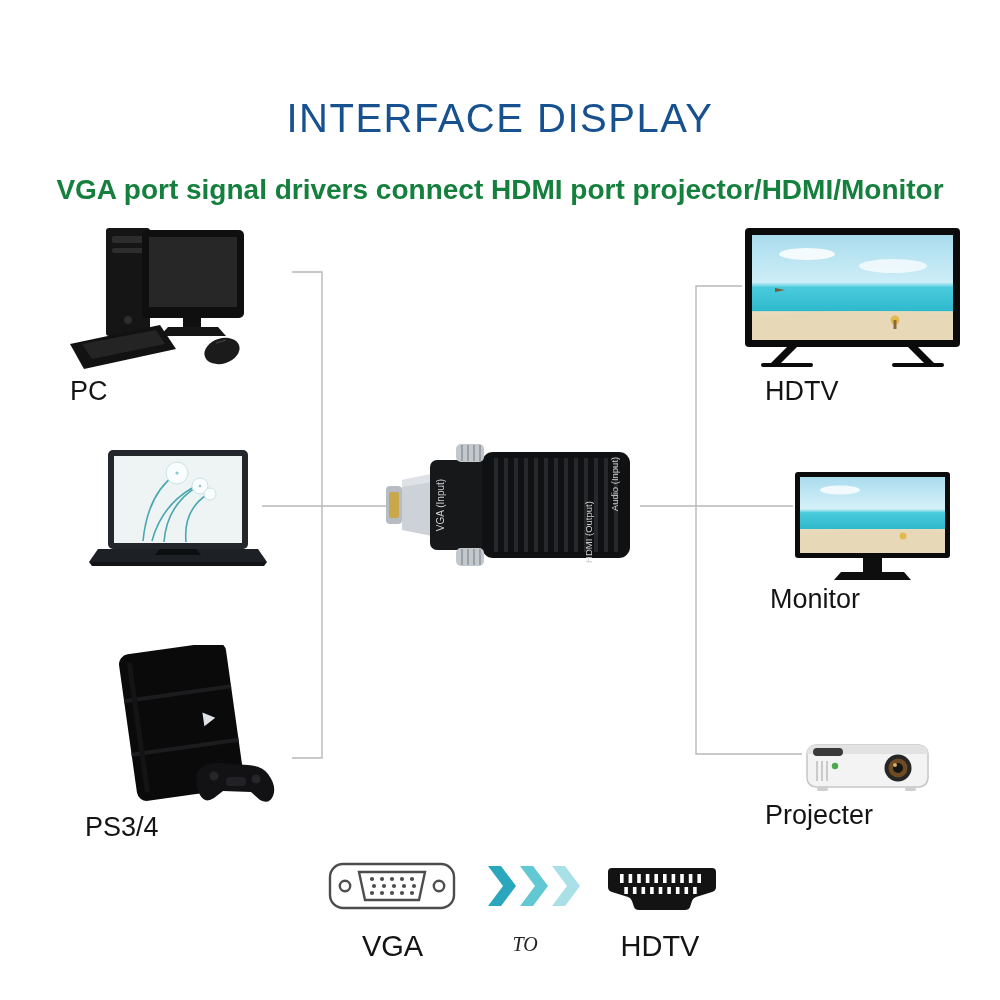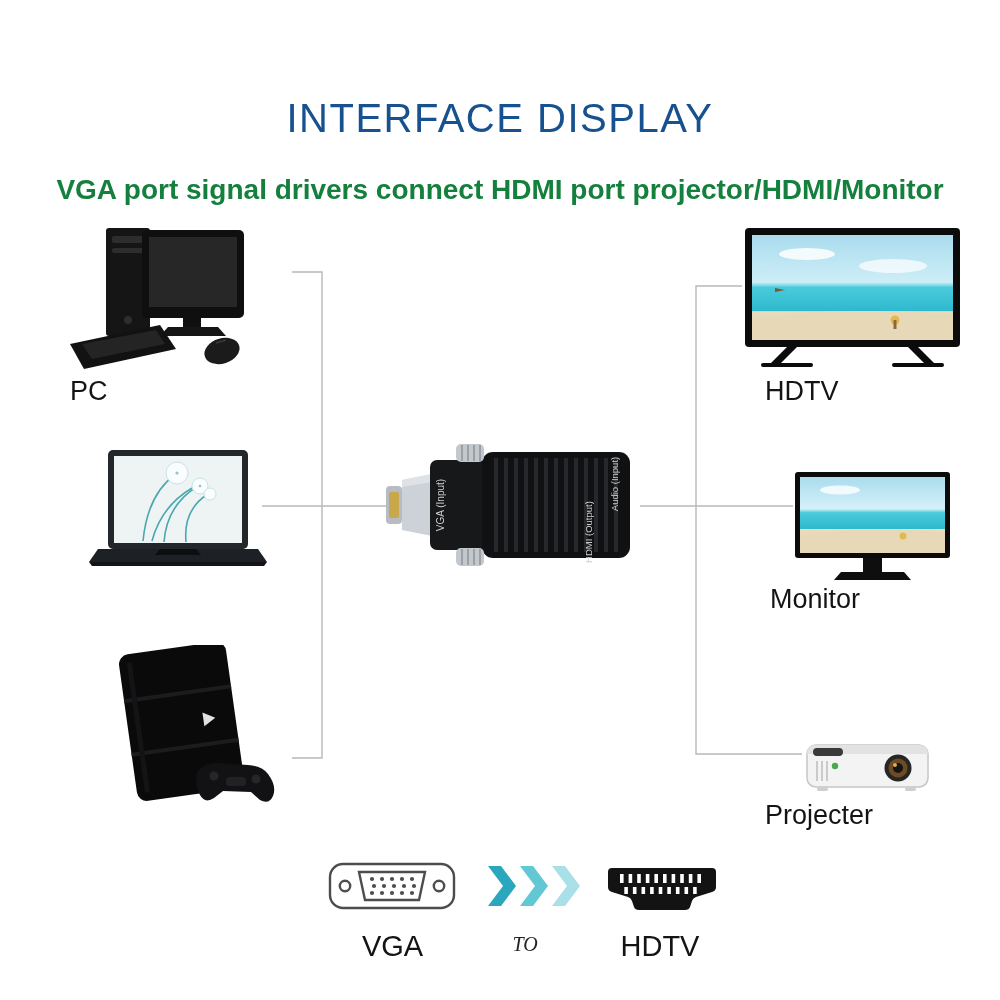--- a/index.html
+++ b/index.html
@@ -91,20 +91,21 @@
       <rect x="36" y="10" width="5" height="132" rx="2.5" fill="#141417"></rect>
       <path d="M104 70 l12 7 -12 7 z" fill="#dfe2e6"></path>
     </g>
     <g>
       <path d="M98 126 q8 -9 20 -8 l30 2 q14 1 20 9 q9 12 5 22 q-4 9 -13 4 l-9 -8 -28 -1 -9 7 q-9 6 -14 -3 q-7 -13 -2 -24 z" fill="#121214"></path>
       <circle cx="114" cy="131" r="4.5" fill="#26262a"></circle>
       <circle cx="156" cy="134" r="4.5" fill="#26262a"></circle>
       <rect x="126" y="132" width="20" height="9" rx="3.5" fill="#222226"></rect>
     </g>
   </svg>
+  <div class="dev-label" style="left:85px;top:812px;width:180px">PS3/4</div>
 
   <svg class="abs" style="left:378px;top:440px" width="262" height="132" viewBox="0 0 262 132">
     <g>
       <rect x="8" y="46" width="16" height="38" rx="4" fill="#b7bcc2"></rect>
       <rect x="11" y="52" width="10" height="26" rx="2" fill="#c9a84c"></rect>
       <path d="M24 40 L54 34 V96 L24 90 Z" fill="#cdd2d8"></path>
       <path d="M24 40 L54 34 V42 L24 47 Z" fill="#e2e6ea" opacity="0.8"></path>
     </g>
     <g>
       <rect x="52" y="20" width="78" height="90" rx="7" fill="#17181a"></rect>

